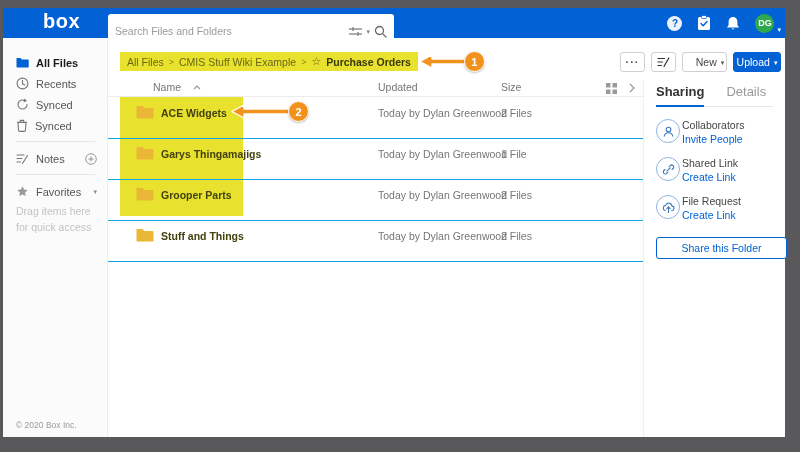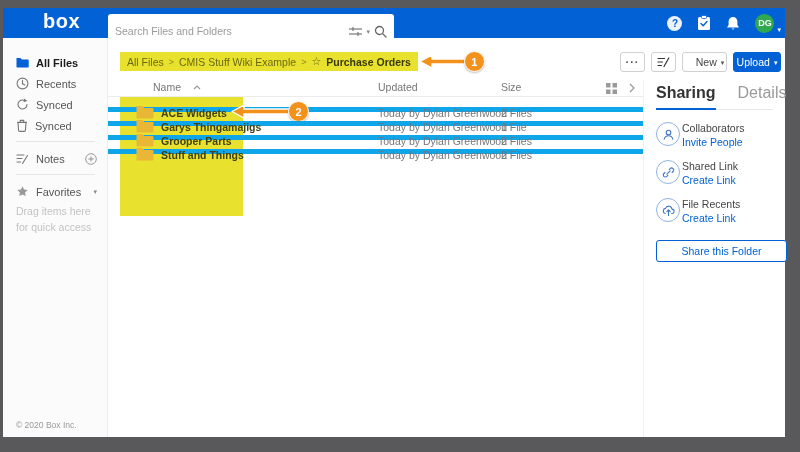--- a/index.html
+++ b/index.html
@@ -55,30 +55,30 @@
   .listhead { position:absolute; left:105px; right:142px; top:42px; height:17px; border-bottom:1px solid #ececec; font-size:10.5px; color:#767676; }
   .lh-name { position:absolute; left:45px; top:1px; display:flex; align-items:center; gap:12px; cursor:pointer; }
   .lh-updated { position:absolute; left:270px; top:1px; cursor:pointer; }
   .lh-size { position:absolute; left:393px; top:1px; cursor:pointer; }
   .lh-grid { position:absolute; right:26px; top:3px; cursor:pointer; }
   .lh-chev { position:absolute; right:8px; top:3px; cursor:pointer; }
 
   
   .rowswrap { position:absolute; left:105px; right:142px; top:60px; }
   .colhl { position:absolute; left:12px; top:-1px; width:123px; height:119px; background:#e8e22e; z-index:0; }
-  .row { position:relative; height:14px; border-bottom:5px solid #0ea5e9; z-index:1; cursor:pointer; }
+  .row { position:relative; height:41px; border-bottom:1px solid #0ea5e9; z-index:1; cursor:pointer; }
   .r-folder { position:absolute; left:28px; top:7px; }
   .r-name { position:absolute; left:53px; top:9px; font-size:10.5px; font-weight:600; color:#434110; }
   .r-updated { position:absolute; left:270px; top:9px; font-size:10.5px; color:#767676; }
   .r-size { position:absolute; left:393px; top:9px; font-size:10.5px; color:#767676; }
   .arrow2-wrap { position:absolute; left:123px; top:3px; display:flex; align-items:center; z-index:3; }
 
   
   .panel { position:absolute; left:640px; top:42px; right:0; bottom:0; border-left:1px solid #f0f0f0; padding:4px 12px 0 12px; }
-  .tabbar { display:flex; gap:22px; border-bottom:1px solid #e8e8e8; font-size:16px; }
+  .tabbar { display:flex; gap:22px; border-bottom:1px solid #e8e8e8; font-size:13px; }
   .tab { padding-bottom:6px; cursor:pointer; }
   .tab.active { color:#333; font-weight:700; border-bottom:2px solid #0161d5; margin-bottom:-1px; }
   .tab.inactive { color:#9a9a9a; }
   .p-section { display:flex; gap:2px; margin-top:12px; align-items:flex-start; }
   .p-circle { width:24px; height:24px; border-radius:50%; border:1px solid #8fb4e3; display:flex; align-items:center; justify-content:center; flex:none; cursor:pointer; }
   .p-title { font-size:10.5px; color:#444; }
   .p-link { font-size:10.5px; color:#0161d5; margin-top:2px; cursor:pointer; }
   .share-btn { margin-top:16px; width:131px; height:22px; border:1px solid #0161d5; border-radius:3px; background:#fff; color:#0161d5; font-size:10.5px; display:flex; align-items:center; justify-content:center; cursor:pointer; }
 
   svg { display:block; }
@@ -345,21 +345,21 @@
           <span class="p-circle">
             <svg width="13" height="13" viewBox="0 0 13 13">
                 <g fill="none" stroke="#3f76c4" stroke-width="1.1" stroke-linecap="round" stroke-linejoin="round">
                   <path d="M3.2 9.5a2.6 2.6 0 0 1 .4-5.1 3.3 3.3 0 0 1 6.4.7 2.2 2.2 0 0 1-.3 4.4"></path>
                   <line x1="6.5" y1="6" x2="6.5" y2="11.5"></line>
                   <polyline points="4.8,7.7 6.5,6 8.2,7.7"></polyline>
                 </g>
               </svg>
           </span>
           <div>
-            <div class="p-title">File Recents</div>
+            <div class="p-title">File Request</div>
             <div class="p-link">Create Link</div>
           </div>
         </div>
 
         <div class="share-btn">Share this Folder</div>
       </aside>
 
     </div>
   </div>
 </div>

